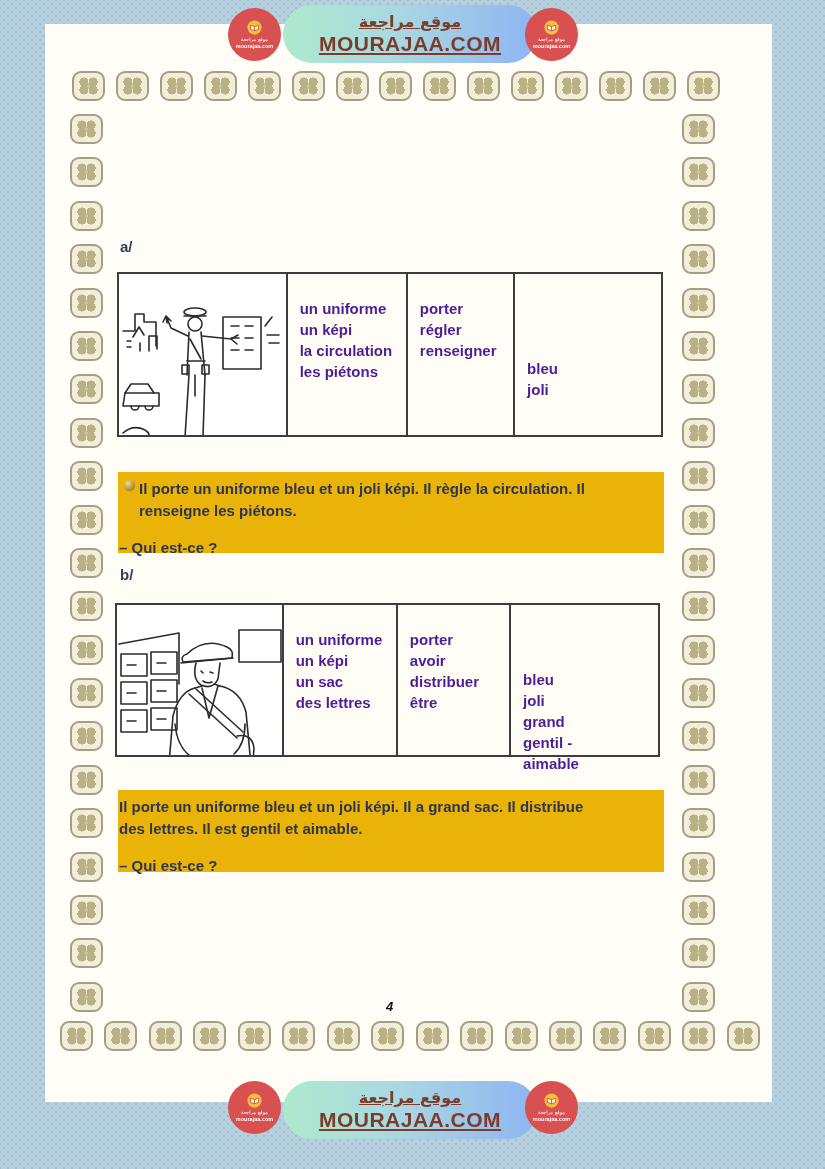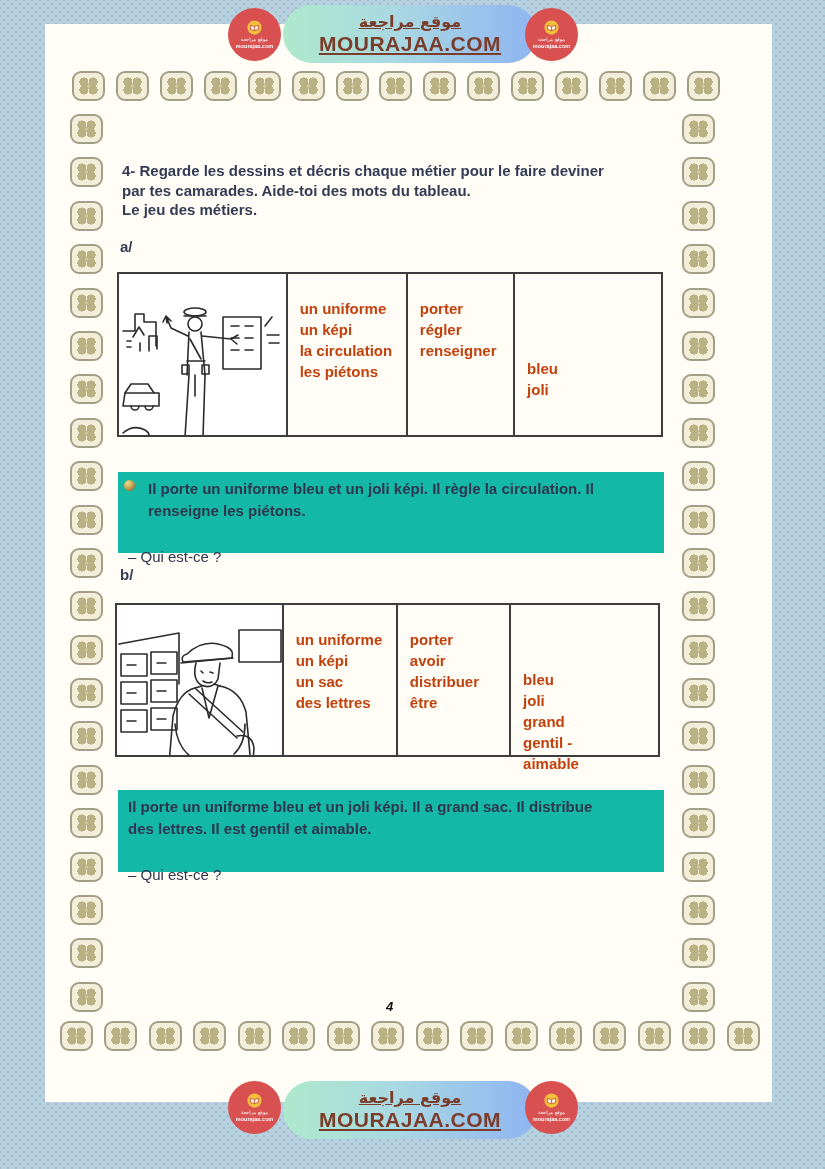--- a/index.html
+++ b/index.html
@@ -68,36 +68,36 @@
     white-space:pre-line;
   }
   .sec-label{
     position:absolute; left:75px; font-size:15px; font-weight:bold; color:#343b55;
   }
   .vtable{
     position:absolute; display:flex; border:2px solid #3d3d3d; background:#fffdf6;
   }
   .vtable .cell{
     border-right:2px solid #3d3d3d; height:100%;
-    font-size:15px; font-weight:600; color:#c2410c; line-height:21px;
+    font-size:15px; font-weight:600; color:#4c1d95; line-height:21px;
     white-space:pre-line; padding:24px 4px 4px 12px;
   }
   .vtable .cell:last-child{ border-right:none;margin-top:40px; }
   .vtable .imgcell{ padding:0; overflow:hidden; background:#fff; }
   .answer-box{
-    position:absolute; background:#14b8a6; padding:6px 8px 0 10px;
+    position:absolute; background:#eab308; padding:6px 8px 0 1px;
     font-size:15px; font-weight:600; color:#2e3550; line-height:22px;
   }
   .answer-text{ white-space:pre-line; }
   .with-bullet .answer-text{ margin-left:20px; }
   .bullet{
     position:absolute; left:6px; top:8px; width:11px; height:11px; border-radius:50%;
     background:radial-gradient(circle at 35% 30%, #f2dc90, #bb9748 55%, #6f5a22 100%);
   }
-  .qline{ margin-top:24px; font-weight:normal; }
+  .qline{ margin-top:15px; font-weight:bold; }
   .page-num{
     position:absolute; left:341px; top:975px; font-size:13px; font-weight:bold;
     font-style:italic; color:#111;
   }
   svg.sketch{ display:block; }
 </style>
 </head>
 <body>
 
 <div class="banner-pill" style="left:283px; top:5px;">
@@ -200,23 +200,20 @@
       <span class="tile"></span>
       <span class="tile"></span>
       <span class="tile"></span>
       <span class="tile"></span>
       <span class="tile"></span>
       <span class="tile"></span>
       <span class="tile"></span>
       <span class="tile"></span>
     </div>
 
-  <div class="instruction">4- Regarde les dessins et décris chaque métier pour le faire deviner
-par tes camarades. Aide-toi des mots du tableau.
-Le jeu des métiers.</div>
 
   <div class="sec-label" style="top:214px;">a/</div>
 
   <div class="vtable" style="left:72px; top:248px; width:546px; height:165px;">
     <div class="cell imgcell" style="width:170px;">
       <svg class="sketch" width="168" height="161" viewBox="0 0 168 161">
         <g stroke="#2b2b2b" fill="none" stroke-width="1.6" stroke-linecap="round" stroke-linejoin="round">
           <path d="M4 36 h12 v-17 h9 v8 h12 v24"></path>
           <path d="M14 42 l6 -10 l5 8"></path>
           <path d="M8 46 h4 M8 52 h4 M21 48 v8"></path>

